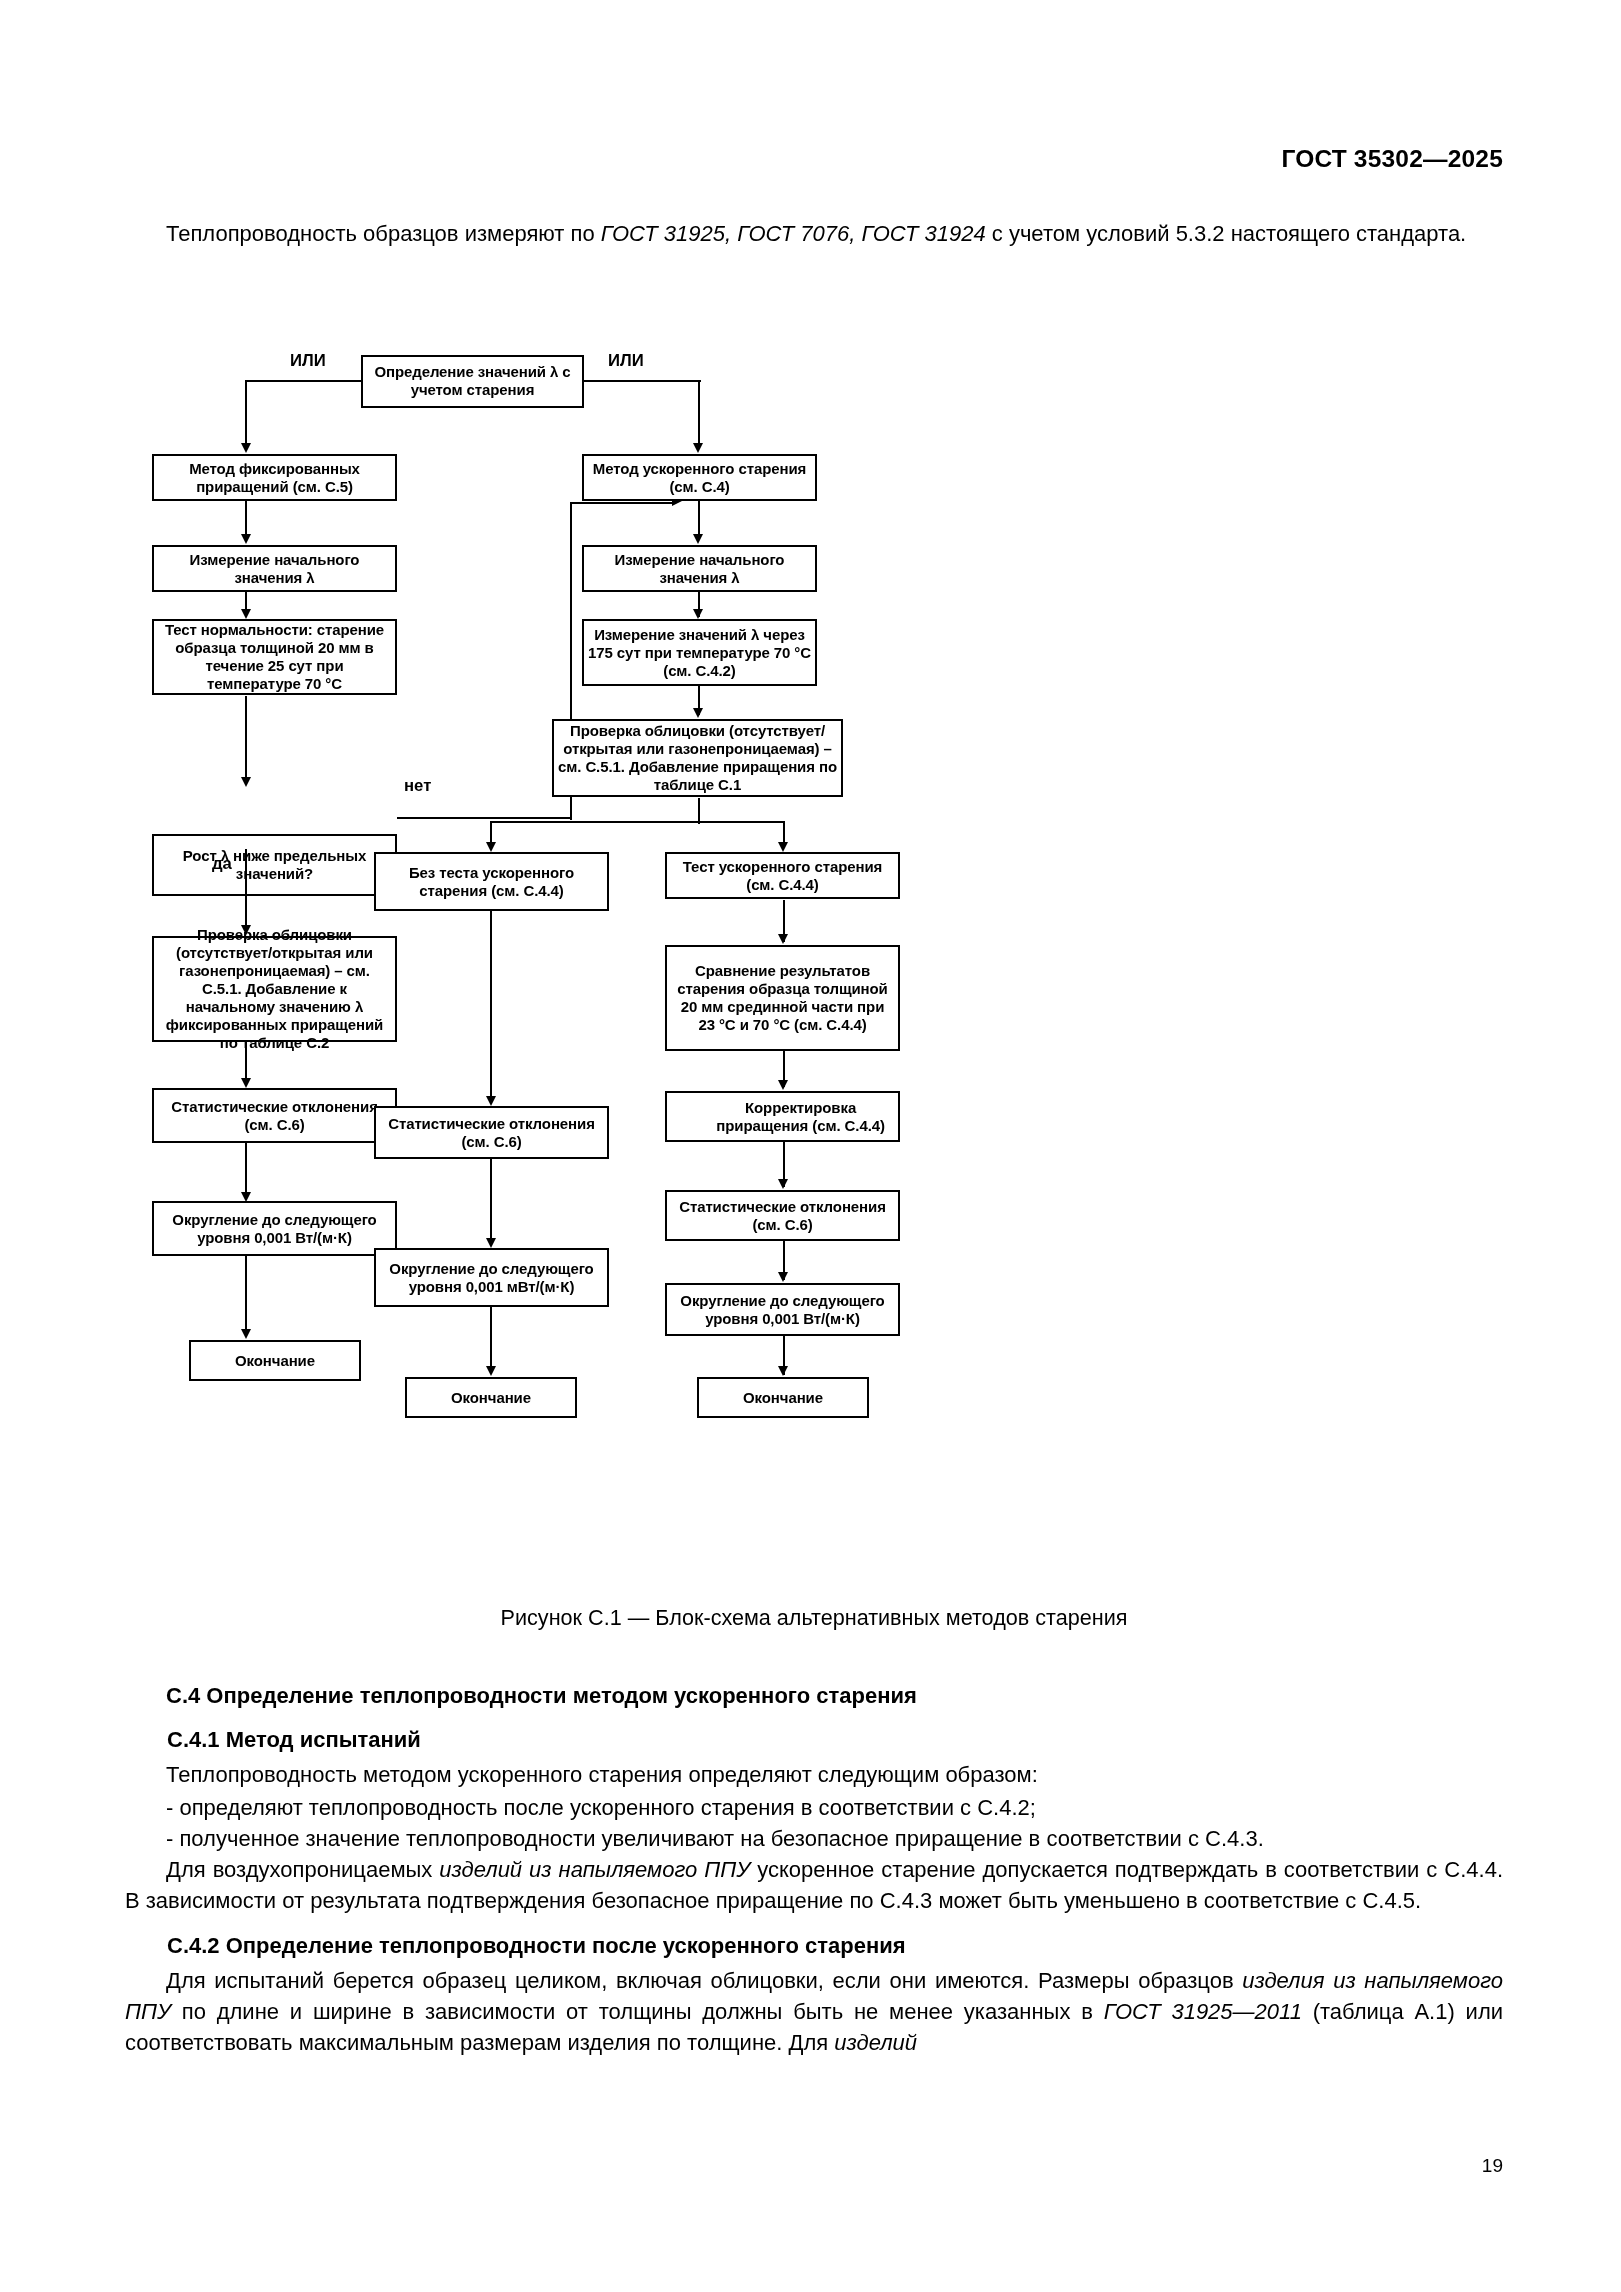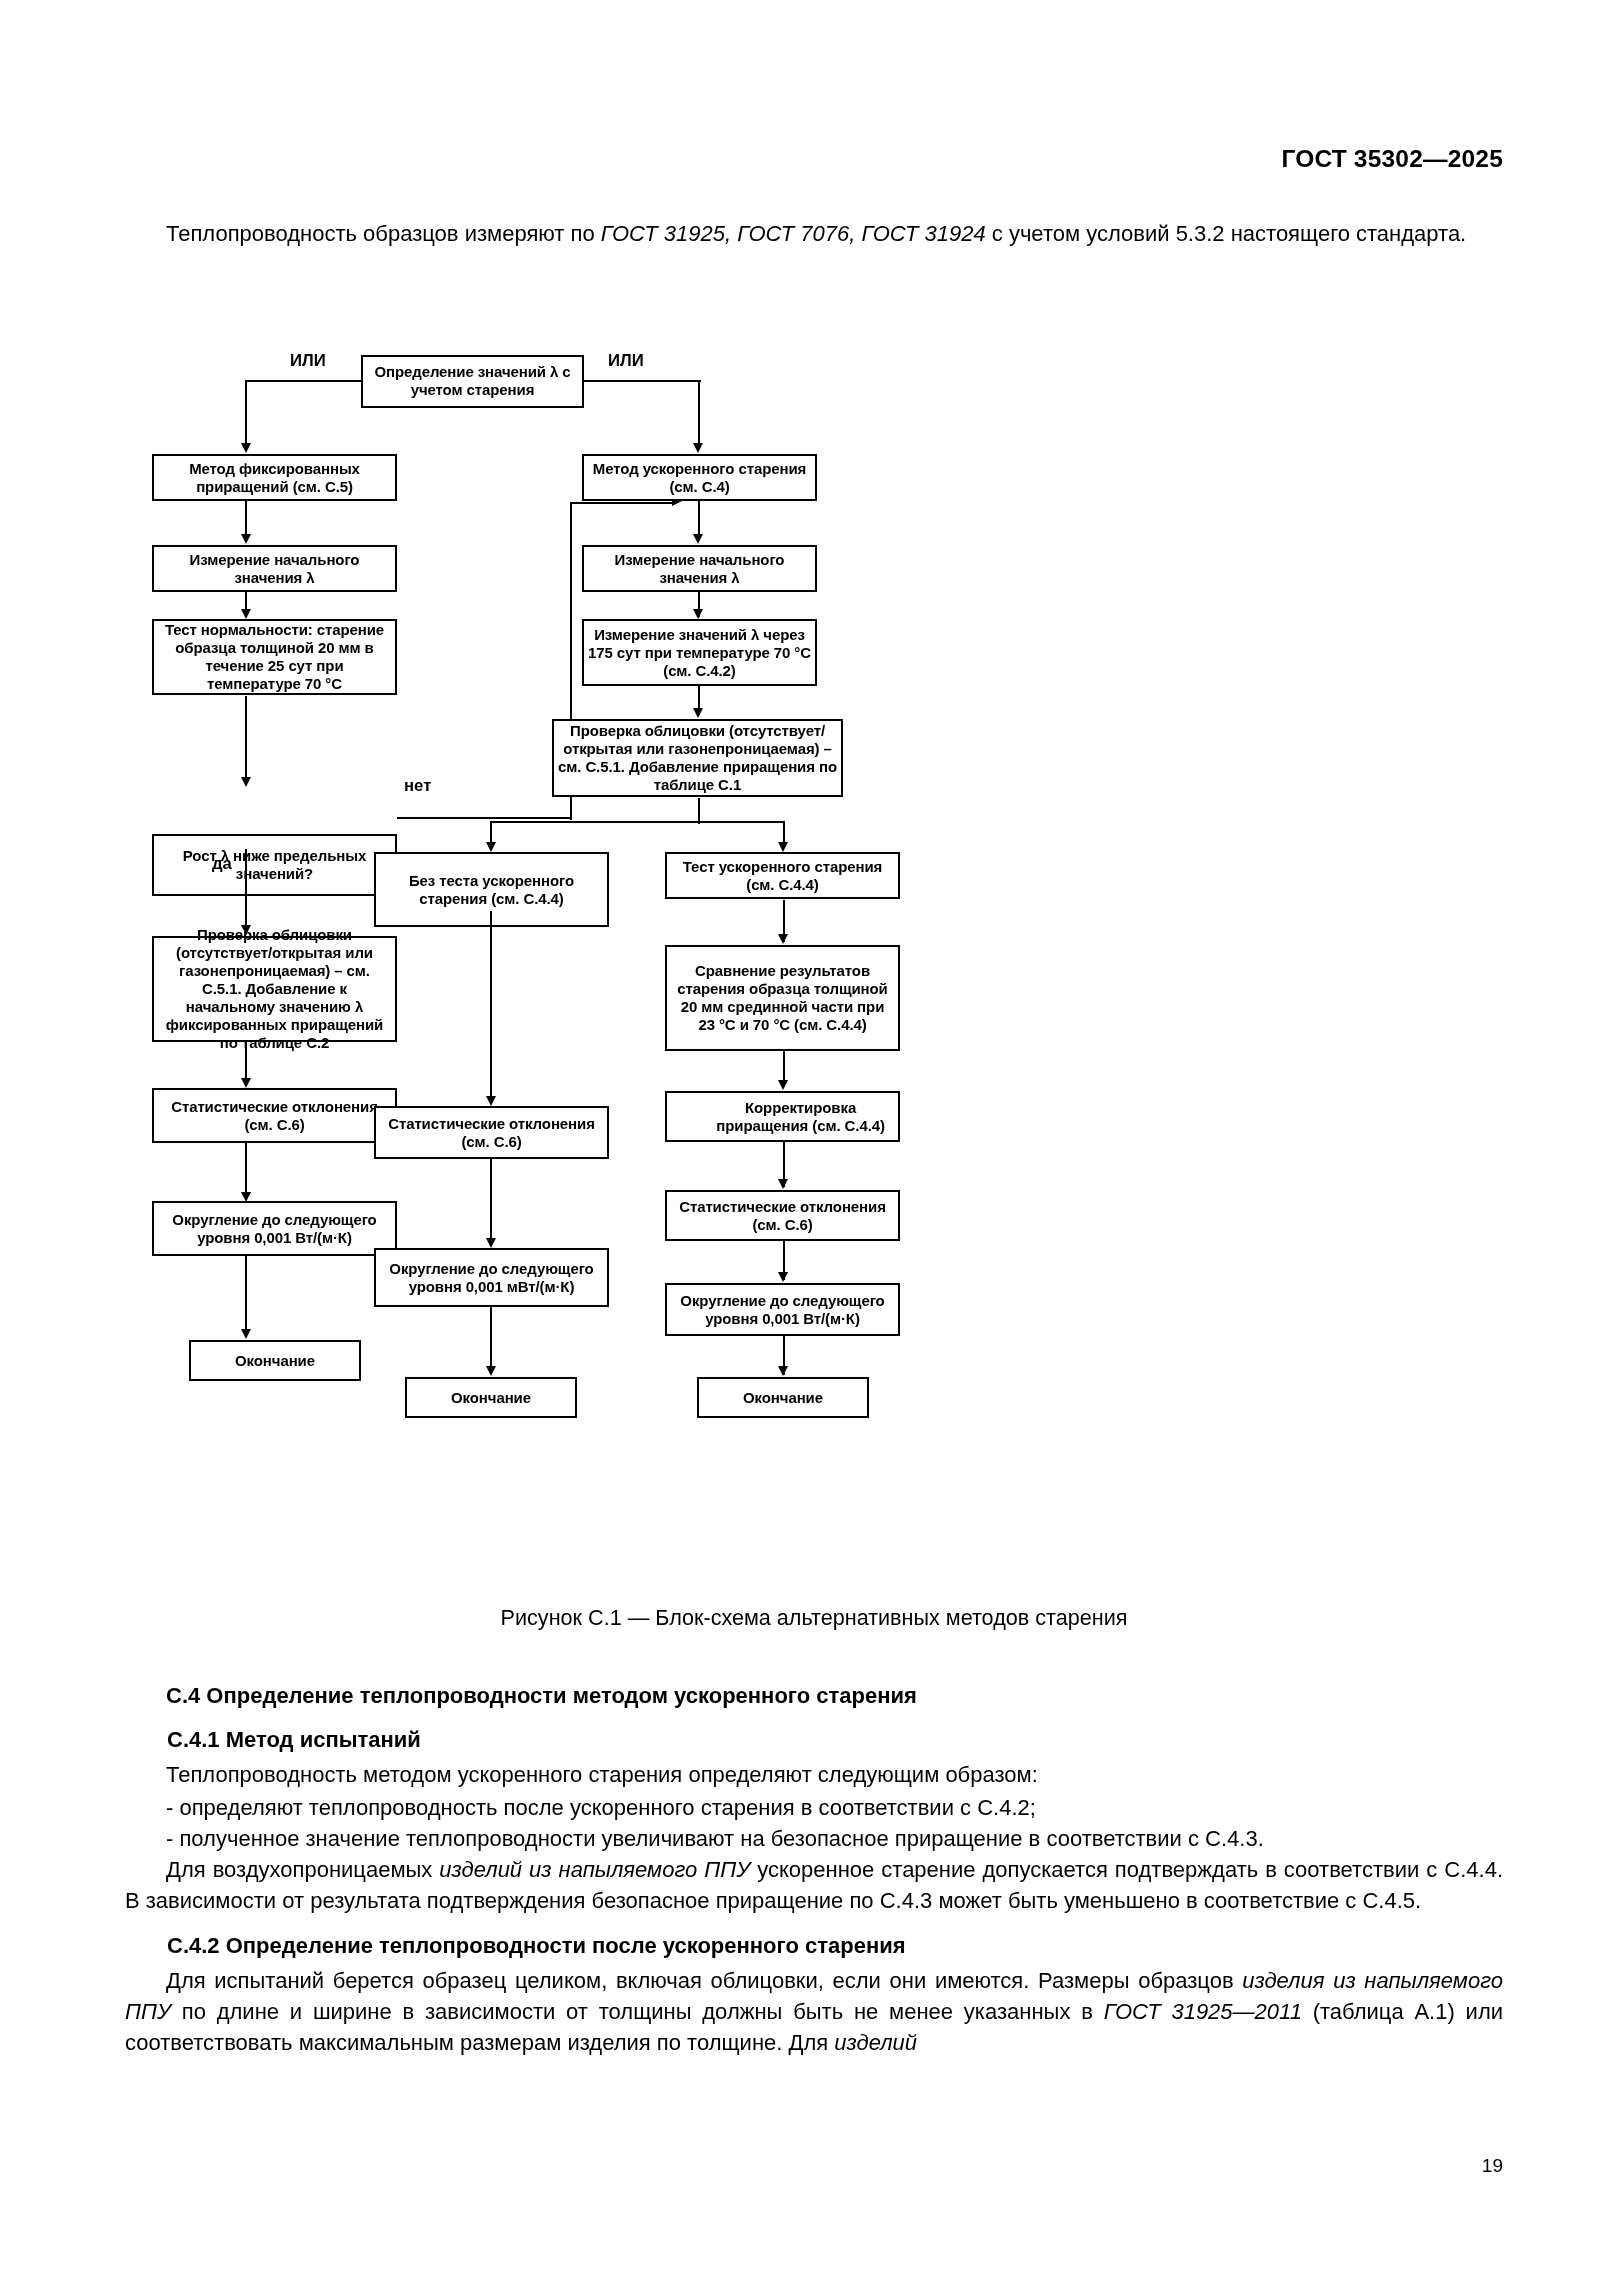--- a/index.html
+++ b/index.html
@@ -208,21 +208,21 @@
 
     <div class="node" style="left:434px; top:386px; width:291px; height:78px;">Проверка облицовки (отсутствует/открытая или газонепроницаемая) – см. С.5.1. Добавление приращения по таблице С.1</div>
 
     <div class="ln v" style="left:580px; top:465px; height:25.5px;"></div>
     <div class="ln h" style="left:372px; top:488px; width:294px;"></div>
     <div class="ln v" style="left:372px; top:488px; height:25.5px;"></div>
     <div class="ln v" style="left:665px; top:488px; height:25.5px;"></div>
     <div class="arrow-d" style="left:368px; top:509px;"></div>
     <div class="arrow-d" style="left:660px; top:509px;"></div>
 
-    <div class="node" style="left:256px; top:519px; width:235px; height:75px;">Без теста ускоренного старения (см. С.4.4)</div>
+    <div class="node" style="left:256px; top:519px; width:235px; height:59px;">Без теста ускоренного старения (см. С.4.4)</div>
     <div class="ln v" style="left:372px; top:578px; height:192px;"></div>
     <div class="arrow-d" style="left:368px; top:763px;"></div>
 
     <div class="node" style="left:256px; top:773px; width:235px; height:53px;">Статистические отклонения (см. С.6)</div>
     <div class="ln v" style="left:372px; top:826px; height:86px;"></div>
     <div class="arrow-d" style="left:368px; top:905px;"></div>
 
     <div class="node" style="left:256px; top:915px; width:235px; height:59px;">Округление до следующего уровня 0,001 мВт/(м·К)</div>
     <div class="ln v" style="left:372px; top:974px; height:67px;"></div>
     <div class="arrow-d" style="left:368px; top:1033px;"></div>

